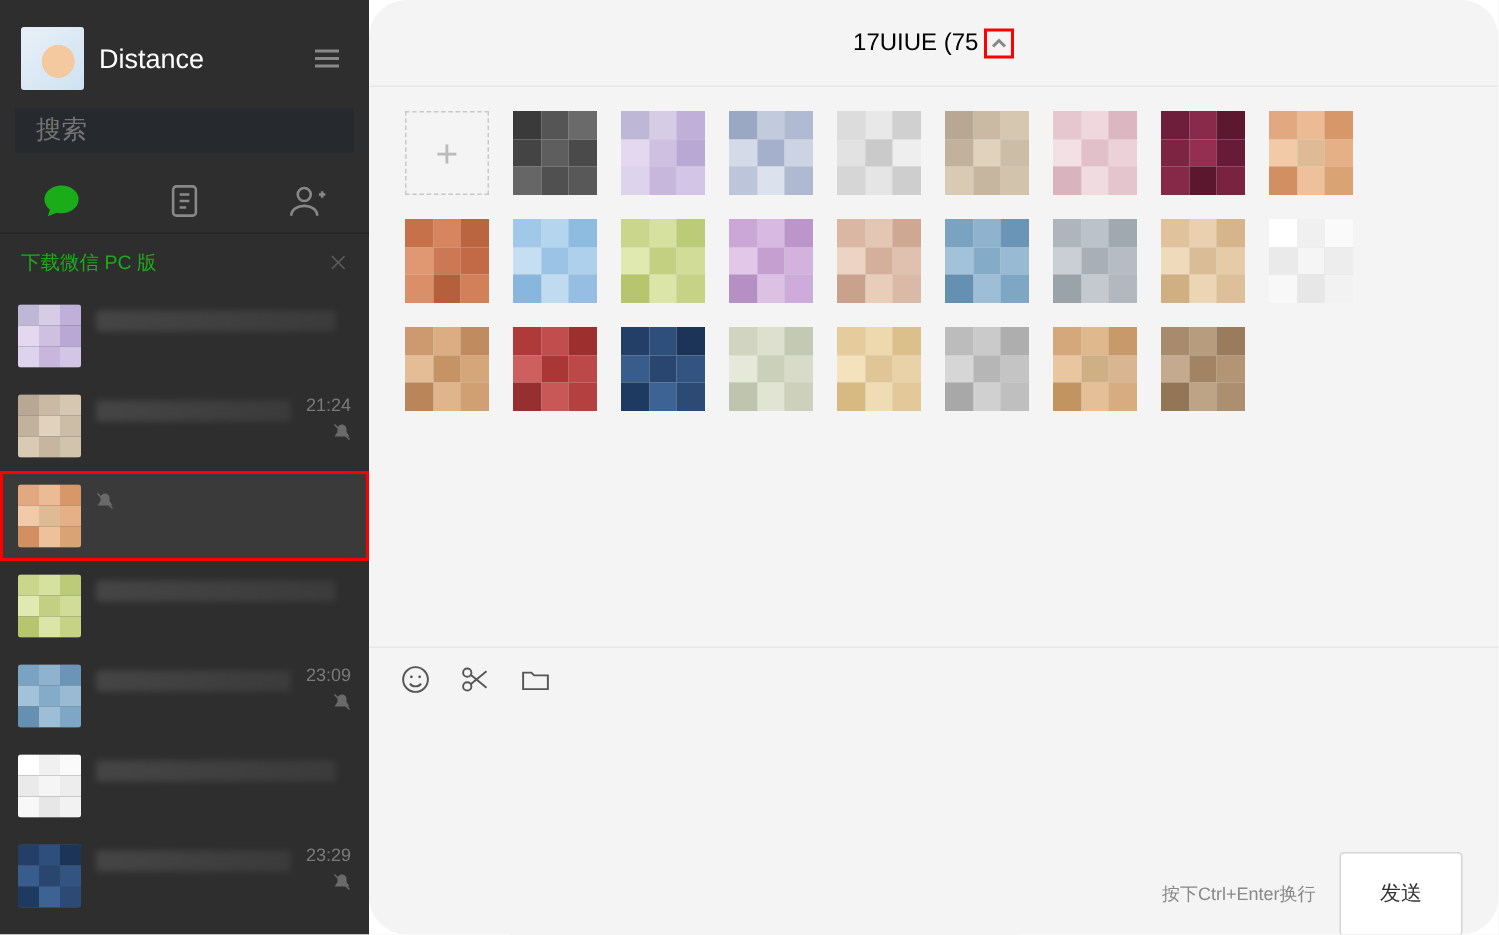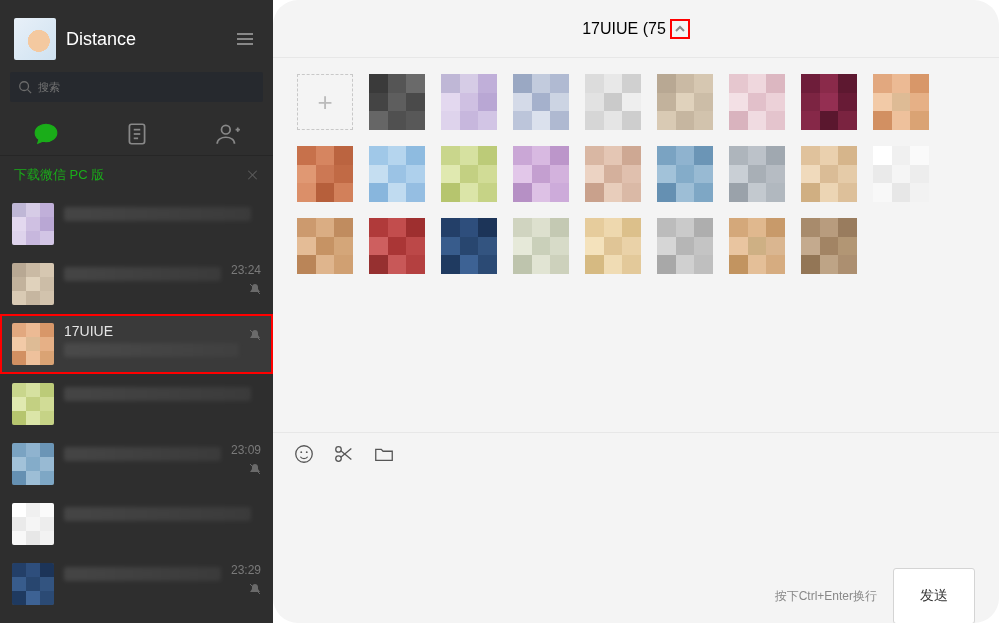--- a/index.html
+++ b/index.html
@@ -1,32 +1,32 @@
 <!DOCTYPE html>
 <html><head>
 <meta charset="utf-8">
 <style>
   * { box-sizing: border-box; margin: 0; padding: 0; }
   body { font-family: "Microsoft YaHei", sans-serif; background: #fff; width: 999px; height: 623px; overflow: hidden; }
   .app { display: flex; width: 999px; height: 623px; }
 
   
-  .sidebar { width: 273px; background: #2e2e2e; display: flex; flex-direction: column; color: #ccc; }
+  .sidebar { width: 246px; background: #2e2e2e; display: flex; flex-direction: column; color: #ccc; }
   .user-header { display: flex; align-items: center; padding: 18px 14px 12px; justify-content: space-between; }
   .user-left { display: flex; align-items: center; gap: 10px; }
   .user-avatar { width: 42px; height: 42px; background: linear-gradient(135deg,#e8f0f8,#cfe2f1); border-radius: 2px; position: relative; overflow: hidden; }
   .user-avatar::after { content:""; position:absolute; inset:2px; background: radial-gradient(circle at 60% 55%, #f4c9a0 0 35%, transparent 36%); }
   .user-name { color: #fff; font-size: 18px; font-weight: 400; }
   .menu-icon { width: 22px; height: 22px; display:flex; flex-direction:column; justify-content:center; gap:3px; }
   .menu-icon span { height: 2px; background:#888; width: 16px; }
 
   .search-row { padding: 0 10px 10px; }
   .search-box { background: #26292e; border-radius: 2px; height: 30px; display:flex; align-items:center; padding: 0 8px; gap:6px; }
   .search-box svg { width:14px; height:14px; fill:#6b6b6b; }
-  .search-box input { flex:1; background:transparent; border:none; outline:none; color:#8a8a8a; font-size:11px; }
+  .search-box input { flex:1; background:transparent; border:none; outline:none; color:#8a8a8a; font-size:17px; }
 
   .tab-row { display:flex; height: 44px; border-bottom: 1px solid #262626; }
   .tab-btn { flex:1; display:flex; align-items:center; justify-content:center; cursor:pointer; }
   .tab-btn svg { width:26px; height:26px; fill:#888; stroke:#888; }
   .tab-btn.active svg { fill:#1aad19; stroke:#1aad19; }
 
   .banner { display:flex; align-items:center; justify-content:space-between; padding: 10px 14px; }
   .banner-text { color:#1aad19; font-size:13px; }
   .banner-close { width:12px; height:12px; position:relative; cursor:pointer; opacity:.5;}
   .banner-close::before,.banner-close::after{content:"";position:absolute;left:5px;top:0;width:1px;height:12px;background:#888;}
@@ -164,45 +164,41 @@
               <div style="background: rgb(217, 202, 180);"></div>
               <div style="background: rgb(198, 182, 160);"></div>
               <div style="background: rgb(210, 195, 173);"></div>
             </div>
           </div>
           <div class="chat-body">
             <div class="chat-title"></div>
             <div class="chat-preview"></div>
           </div>
           <div class="chat-meta">
-            <div class="chat-time">23:24</div>
+            <div class="chat-time">21:24</div>
             <div class="mute-icon"><svg viewBox="0 0 12 12">
                 <path d="M6 1c-1.5 0-3 1-3 3v2L1 9h10L9 6V4c0-2-1.5-3-3-3z"></path>
                 <line x1="1" y1="1" x2="11" y2="11" stroke="#6a6a6a" stroke-width="1"></line>
               </svg></div>
           </div>
         </div>
         <div class="chat-item selected">
           <div class="chat-avatar">
             <div class="mosaic">
               <div style="background: rgb(226, 168, 127);"></div>
               <div style="background: rgb(236, 186, 148);"></div>
               <div style="background: rgb(216, 151, 105);"></div>
               <div style="background: rgb(242, 202, 167);"></div>
               <div style="background: rgb(222, 187, 149);"></div>
               <div style="background: rgb(230, 176, 134);"></div>
               <div style="background: rgb(210, 144, 98);"></div>
               <div style="background: rgb(238, 193, 156);"></div>
               <div style="background: rgb(218, 163, 116);"></div>
             </div>
           </div>
-          <div class="chat-body">
-            <div class="chat-title">17UIUE</div>
-            <div class="chat-preview"></div>
-          </div>
           <div class="chat-meta">
             <div class="chat-time"></div>
             <div class="mute-icon"><svg viewBox="0 0 12 12">
                 <path d="M6 1c-1.5 0-3 1-3 3v2L1 9h10L9 6V4c0-2-1.5-3-3-3z"></path>
                 <line x1="1" y1="1" x2="11" y2="11" stroke="#6a6a6a" stroke-width="1"></line>
               </svg></div>
           </div>
         </div>
         <div class="chat-item">
           <div class="chat-avatar">

